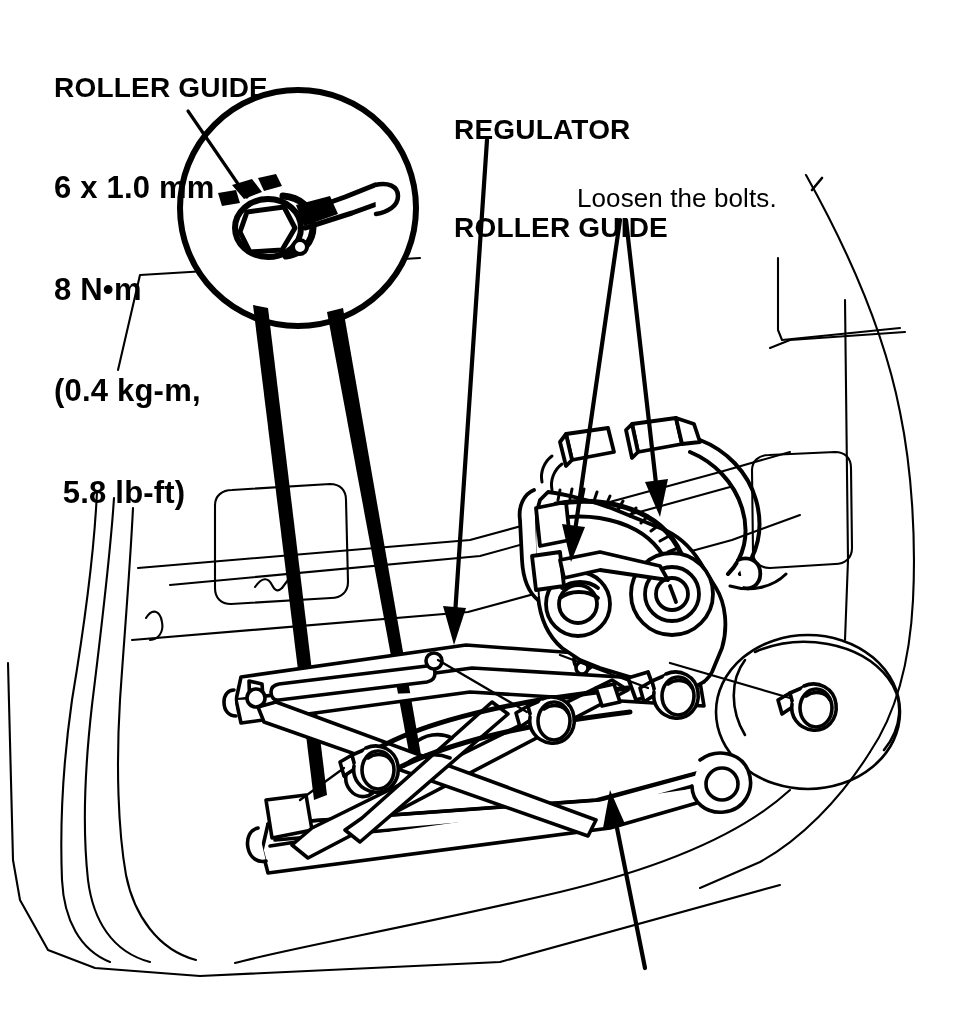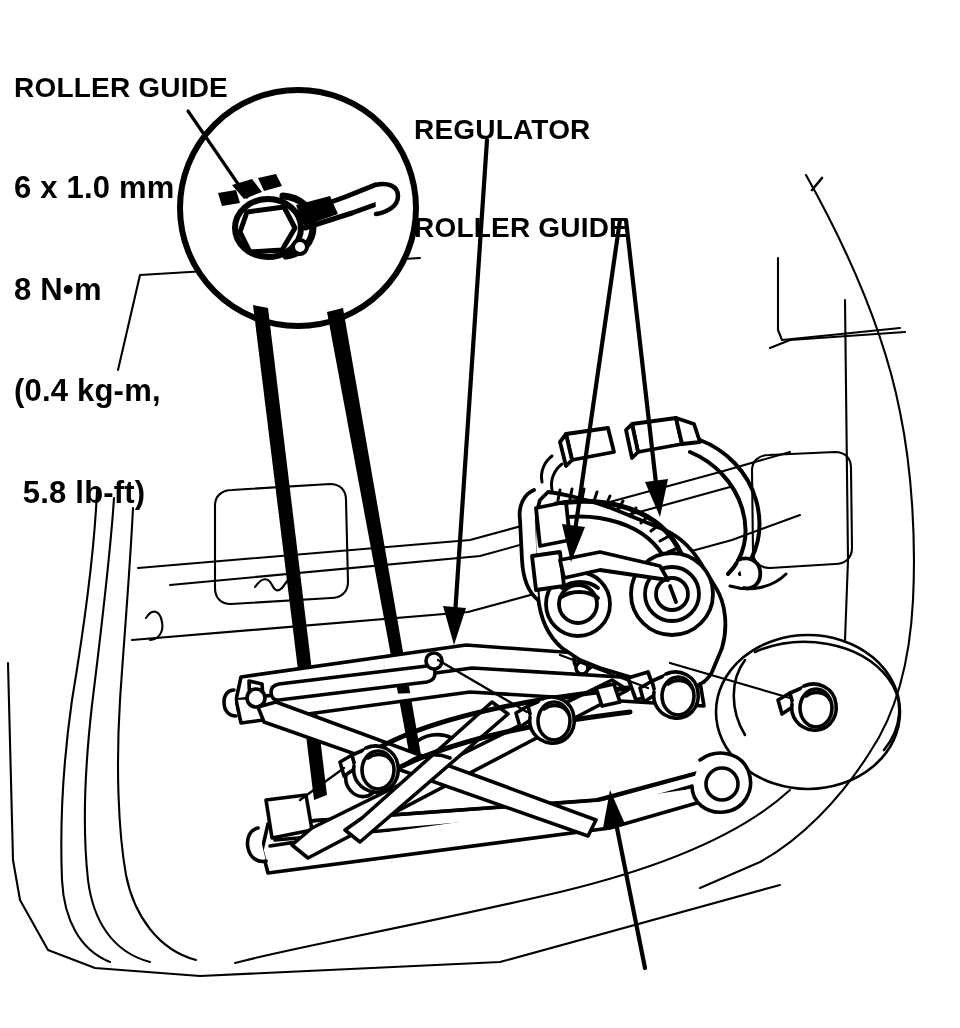--- a/index.html
+++ b/index.html
@@ -24,20 +24,21 @@
     top: 0;
     width: 960px;
     height: 1028px;
     display: block;
   }
   .label {
     position: absolute;
     color: #000000;
     white-space: pre;
     line-height: 1.17;
+    margin-left: 40px;
   }
   .label-bold {
     font-weight: bold;
     font-size: 28px;
     letter-spacing: 0.2px;
   }
   .label-spec {
     font-weight: bold;
     font-size: 31px;
     letter-spacing: 0.2px;
@@ -309,15 +310,16 @@
     <div class="label-spec">8 N•m</div>
     <div class="label-spec">(0.4 kg-m,</div>
     <div class="label-spec"> 5.8 lb-ft)</div>
   </div>
 
   <div class="label label-bold" id="lbl-regulator-roller-guide">
     <div>REGULATOR</div>
     <div>ROLLER GUIDE</div>
   </div>
 
+  <div class="label label-plain" id="lbl-loosen">Loosen the bolts.</div>
 
 
 </div>
 
 </body></html>

